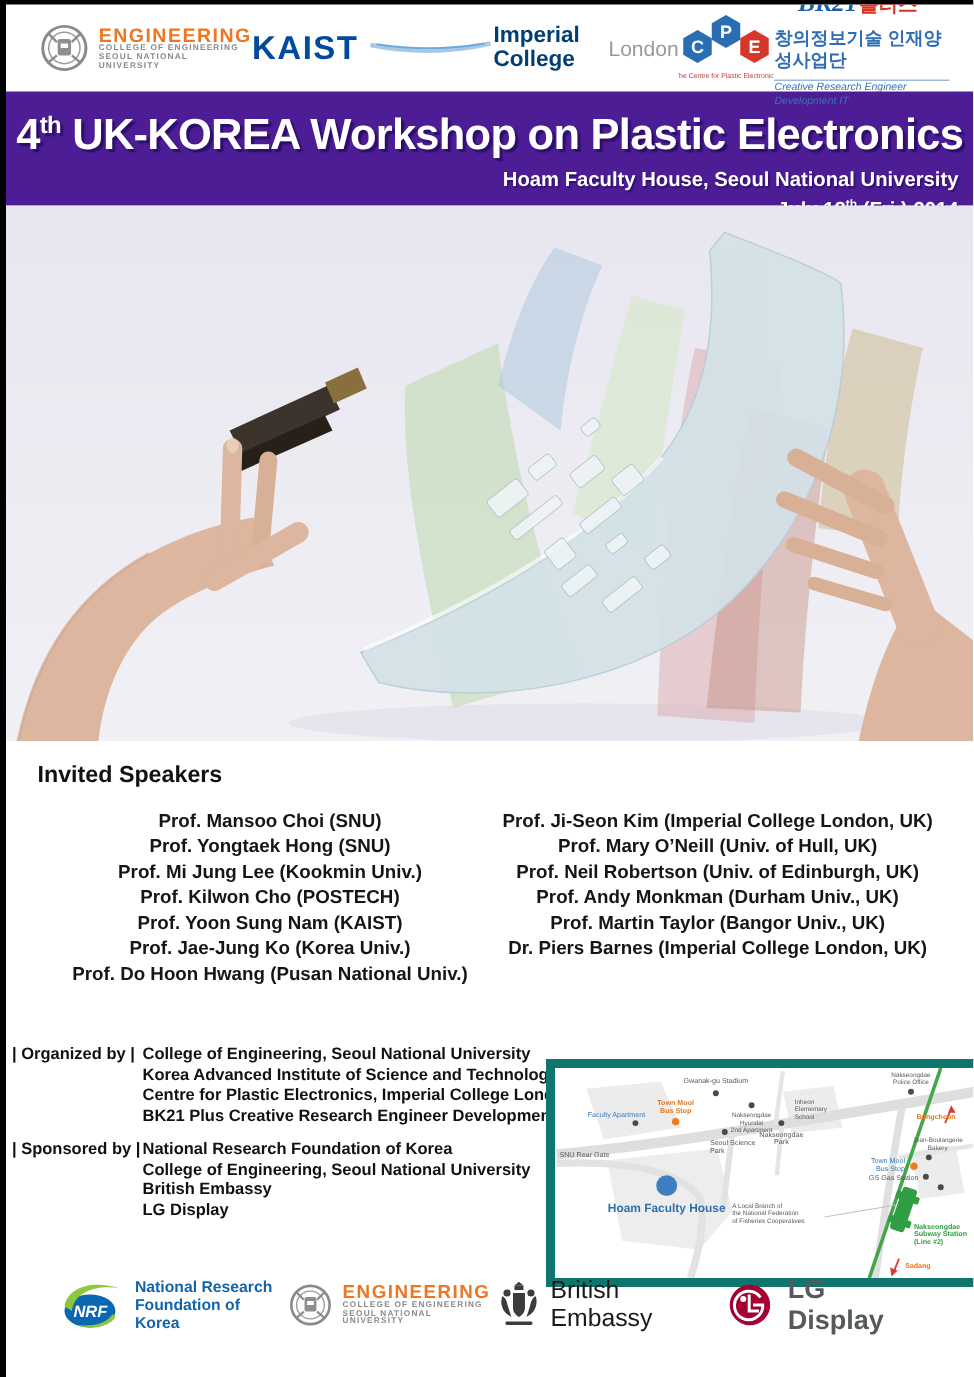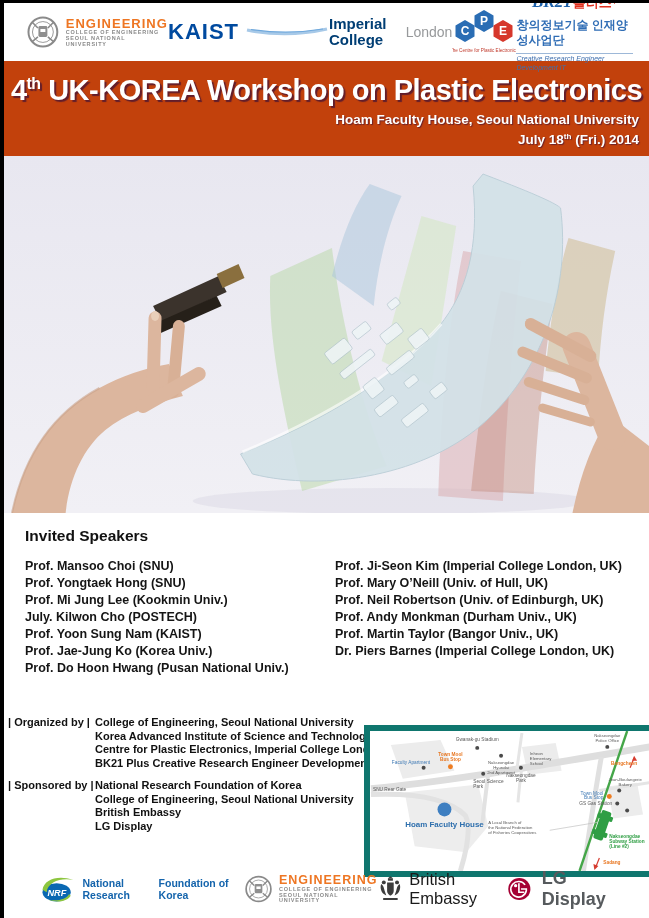--- a/index.html
+++ b/index.html
@@ -20,54 +20,54 @@
   .imp-1{font-size:15px;font-weight:bold;color:#003e74;}
   .imp-2{font-size:14px;color:#97999b;}
   .bk21{display:flex;flex-direction:column;line-height:1.2;}
   .bk21-l1{display:flex;align-items:center;font-family:Liberation Serif, serif;}
   .bk21-brand{font-size:17px;font-weight:bold;font-style:italic;color:#1b5fa8;}
   .bk21-plus{font-size:13px;font-weight:bold;color:#e0301e;margin-left:1px;margin-top:2px;}
   .bk21-sup{font-size:10px;font-weight:bold;color:#e0301e;}
   .bk21-kr{font-size:12px;font-weight:bold;color:#2f6db5;}
   .bk21-en{font-size:7px;font-style:italic;color:#3f6fae;border-top:1px solid #9db8d8;padding-top:1px;}
   
-  .banner{height:95px;background:#c2410c;color:#fff;padding-top:13px;box-sizing:border-box;}
+  .banner{height:76px;background:#4c1d95;color:#fff;padding-top:13px;box-sizing:border-box;}
   .banner-title{text-align:center;font-size:29px;font-weight:bold;letter-spacing:-.5px;
     text-shadow:2px 2px 1px rgba(20,0,70,.55);}
   .banner-title sup{font-size:.55em;}
   .banner-sub{text-align:right;padding-right:10px;font-weight:bold;font-size:13.5px;line-height:1.45;
     margin-top:3px;text-shadow:1px 1px 1px rgba(20,0,70,.5);}
   .banner-sub sup{font-size:.6em;}
   
   .photo{height:357px;}
   .photo svg{display:block;}
   
   .content{position:relative;height:394px;}
   .invited-h{font-size:15.5px;font-weight:bold;color:#111;margin:14px 0 13px 21px;}
   .speaker-cols{display:flex;margin-left:21px;}
   .speaker-col-left{width:310px;}
-  .speaker{font-size:12.5px;font-weight:bold;color:#151515;line-height:17px;white-space:nowrap;}
+  .speaker{font-size:12.5px;font-weight:bold;color:#151515;line-height:17px;white-space:nowrap;text-align:center;}
   .affil{display:flex;margin-left:4px;}
   .affil-org{margin-top:39px;}
   .affil-spon{margin-top:9px;}
   .affil-label{width:87px;font-size:11px;font-weight:bold;color:#111;flex:none;}
   .affil-items div{font-size:11px;font-weight:bold;color:#111;line-height:13.5px;white-space:nowrap;}
   
   .map-box{position:absolute;left:360px;top:198px;width:281px;height:140px;border:6px solid #0f766e;background:#fff;}
   .map-box svg{display:block;}
   .ml{font-size:4.8px;fill:#5a5a5a;font-family:"Liberation Sans",sans-serif;}
   .ml-s{font-size:4.3px;fill:#5a5a5a;font-family:"Liberation Sans",sans-serif;}
   .ml-blue{fill:#3f7ab5;}
   .ml-orange{fill:#e87722;font-weight:bold;}
   .ml-green{fill:#2f9e44;font-weight:bold;}
   .ml-hoam{font-size:8px;font-weight:bold;fill:#2e6fad;}
   
   .footer{position:absolute;left:0;right:0;bottom:8px;height:48px;display:flex;align-items:center;
     justify-content:space-between;padding:0 30px 0 36px;}
-  .nrf-text{display:flex;flex-direction:row;line-height:1.15;font-size:10.5px;font-weight:bold;color:#1464ac;}
+  .nrf-text{display:flex;flex-direction:column;line-height:1.15;font-size:10.5px;font-weight:bold;color:#1464ac;}
   .embassy-text{font-size:16.5px;color:#1a1a1a;}
   .lg-text{font-size:18px;font-weight:bold;color:#565a5d;margin-left:4px;}
   .snu-sm .snu-name{font-size:12.5px;}
 </style>
 </head>
 <body>
 
 <div class="page">
 
   <header class="logo-row">
@@ -186,21 +186,21 @@
   </section>
 
   <section class="content">
     <h2 class="invited-h">Invited Speakers</h2>
 
     <div class="speaker-cols">
       <div class="speaker-col-left">
         <div class="speaker">Prof. Mansoo Choi (SNU)</div>
         <div class="speaker">Prof. Yongtaek Hong (SNU)</div>
         <div class="speaker">Prof. Mi Jung Lee (Kookmin Univ.)</div>
-        <div class="speaker">July. Kilwon Cho (POSTECH)</div>
+        <div class="speaker">Prof. Kilwon Cho (POSTECH)</div>
         <div class="speaker">Prof. Yoon Sung Nam (KAIST)</div>
         <div class="speaker">Prof. Jae-Jung Ko (Korea Univ.)</div>
         <div class="speaker">Prof. Do Hoon Hwang (Pusan National Univ.)</div>
       </div>
       <div class="speaker-col-right">
         <div class="speaker">Prof. Ji-Seon Kim (Imperial College London, UK)</div>
         <div class="speaker">Prof. Mary O’Neill (Univ. of Hull, UK)</div>
         <div class="speaker">Prof. Neil Robertson (Univ. of Edinburgh, UK)</div>
         <div class="speaker">Prof. Andy Monkman (Durham Univ., UK)</div>
         <div class="speaker">Prof. Martin Taylor (Bangor Univ., UK)</div>

